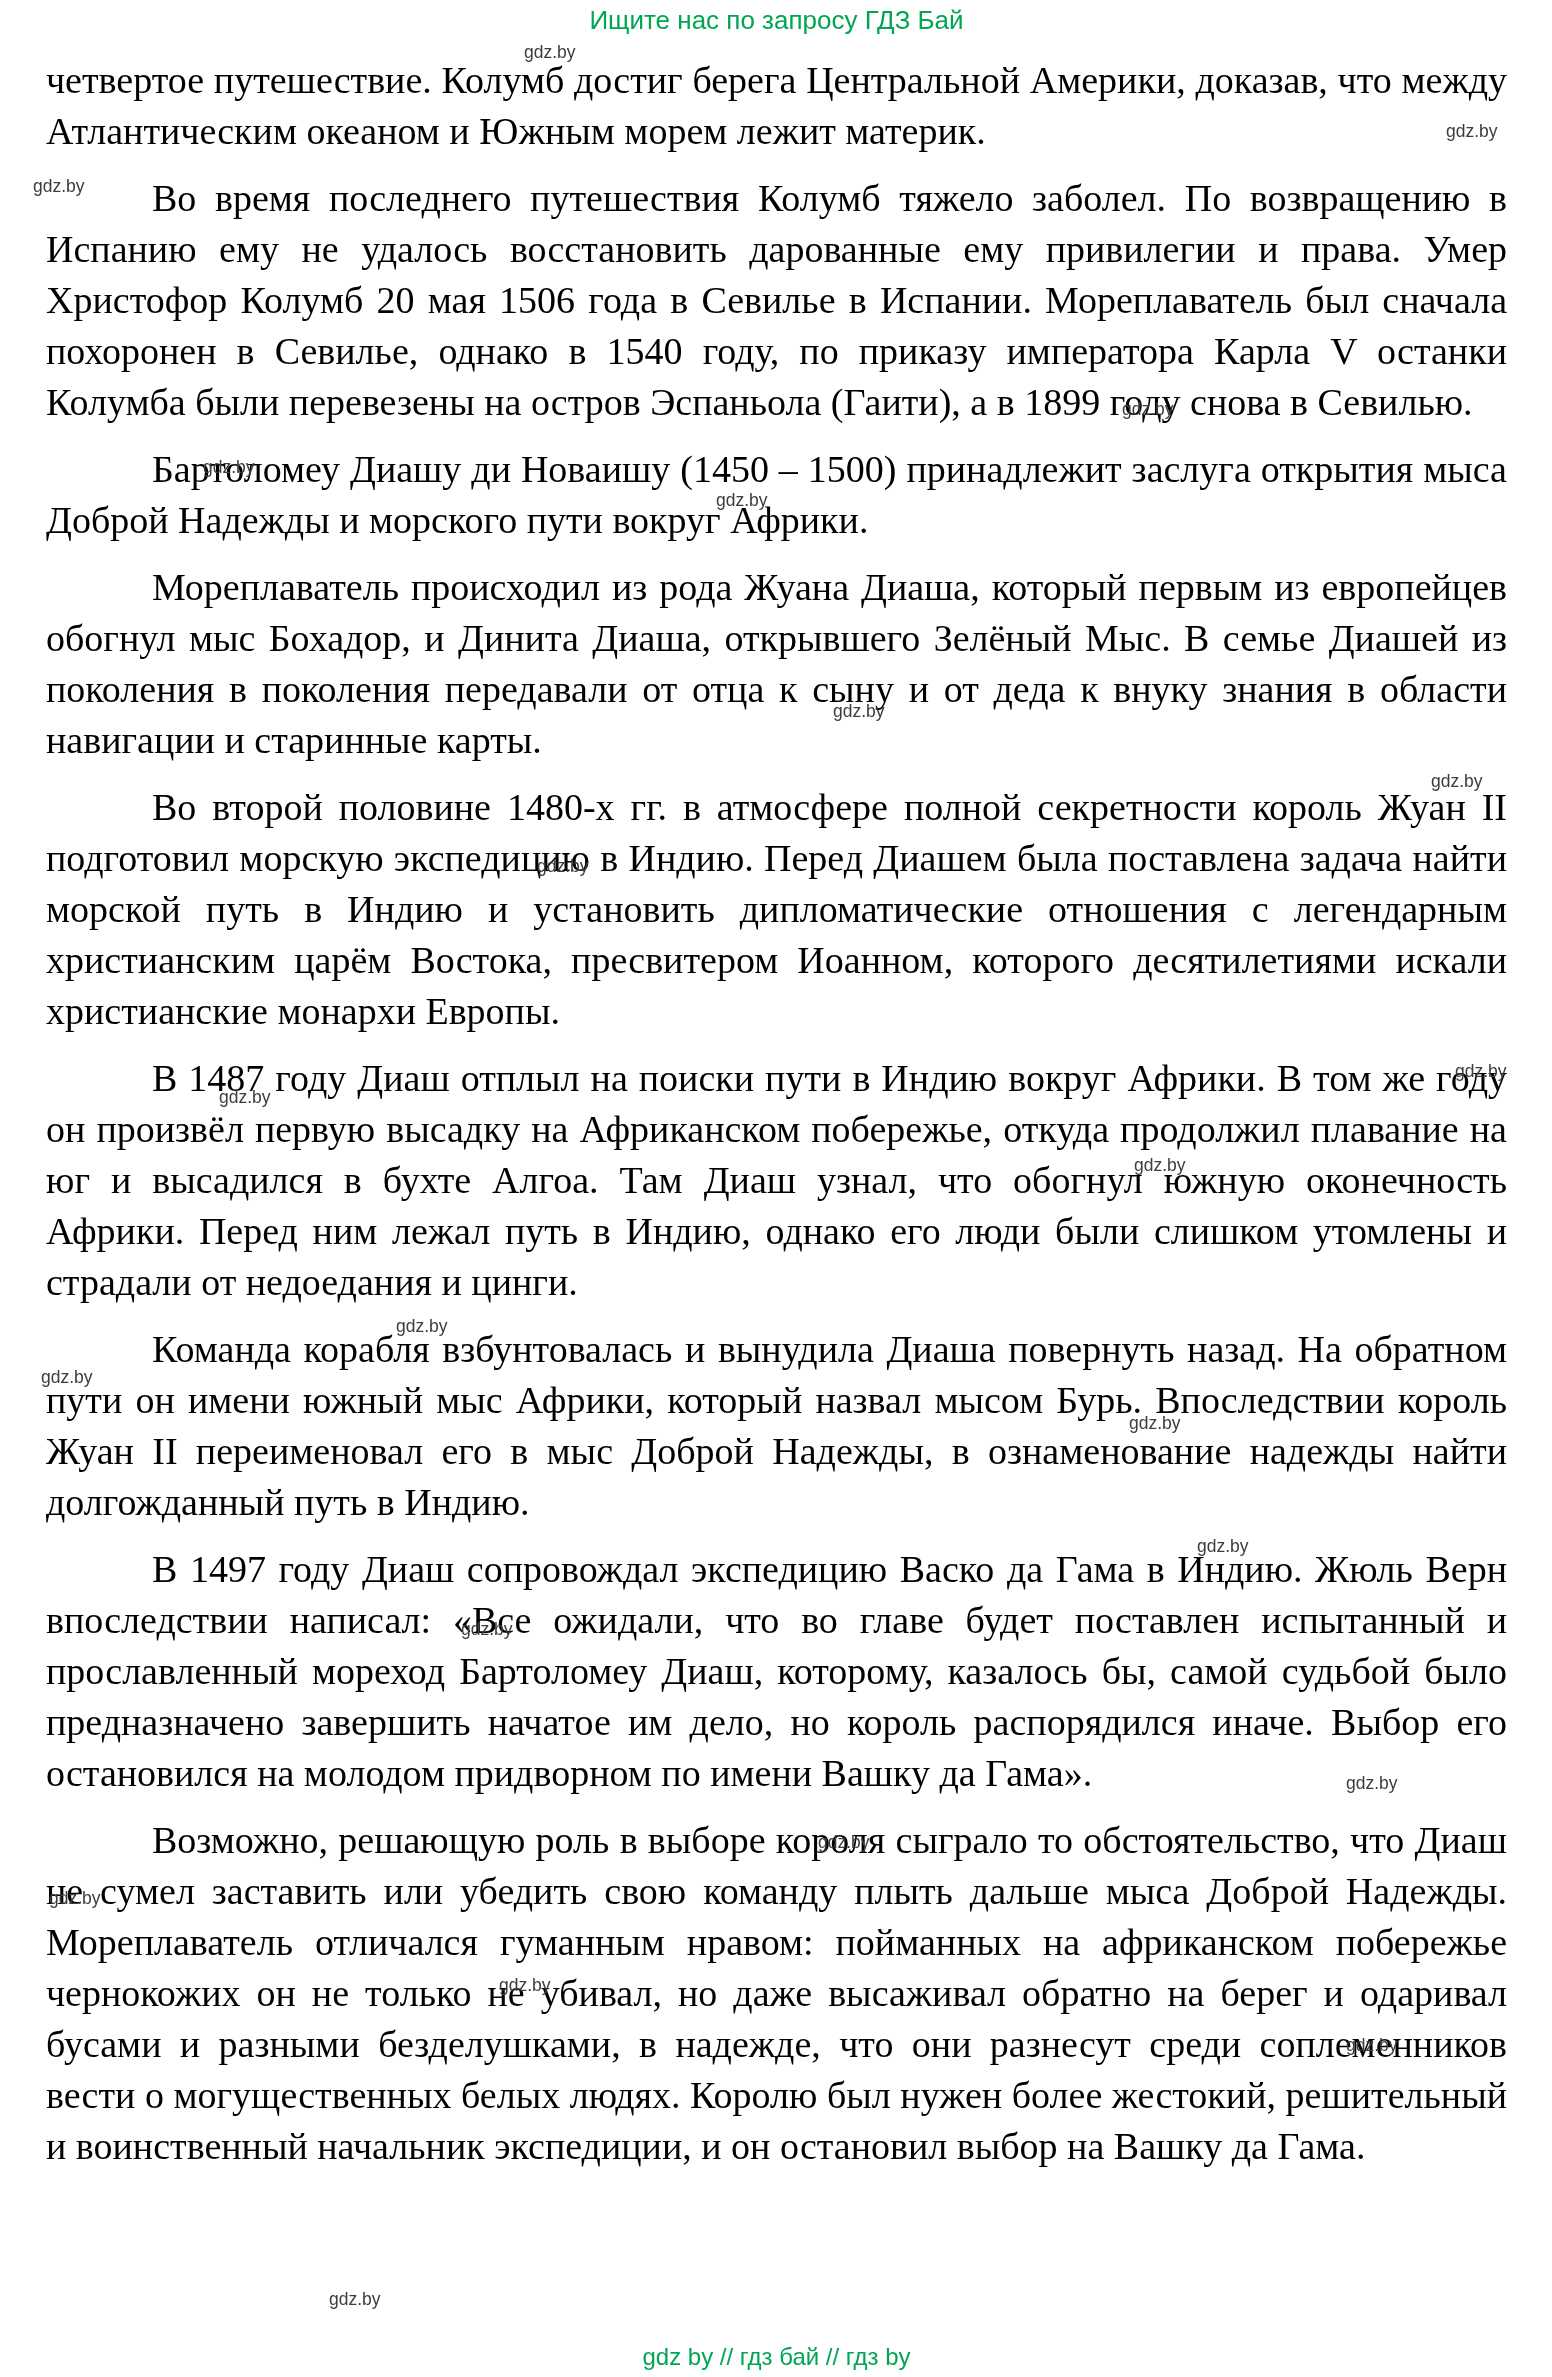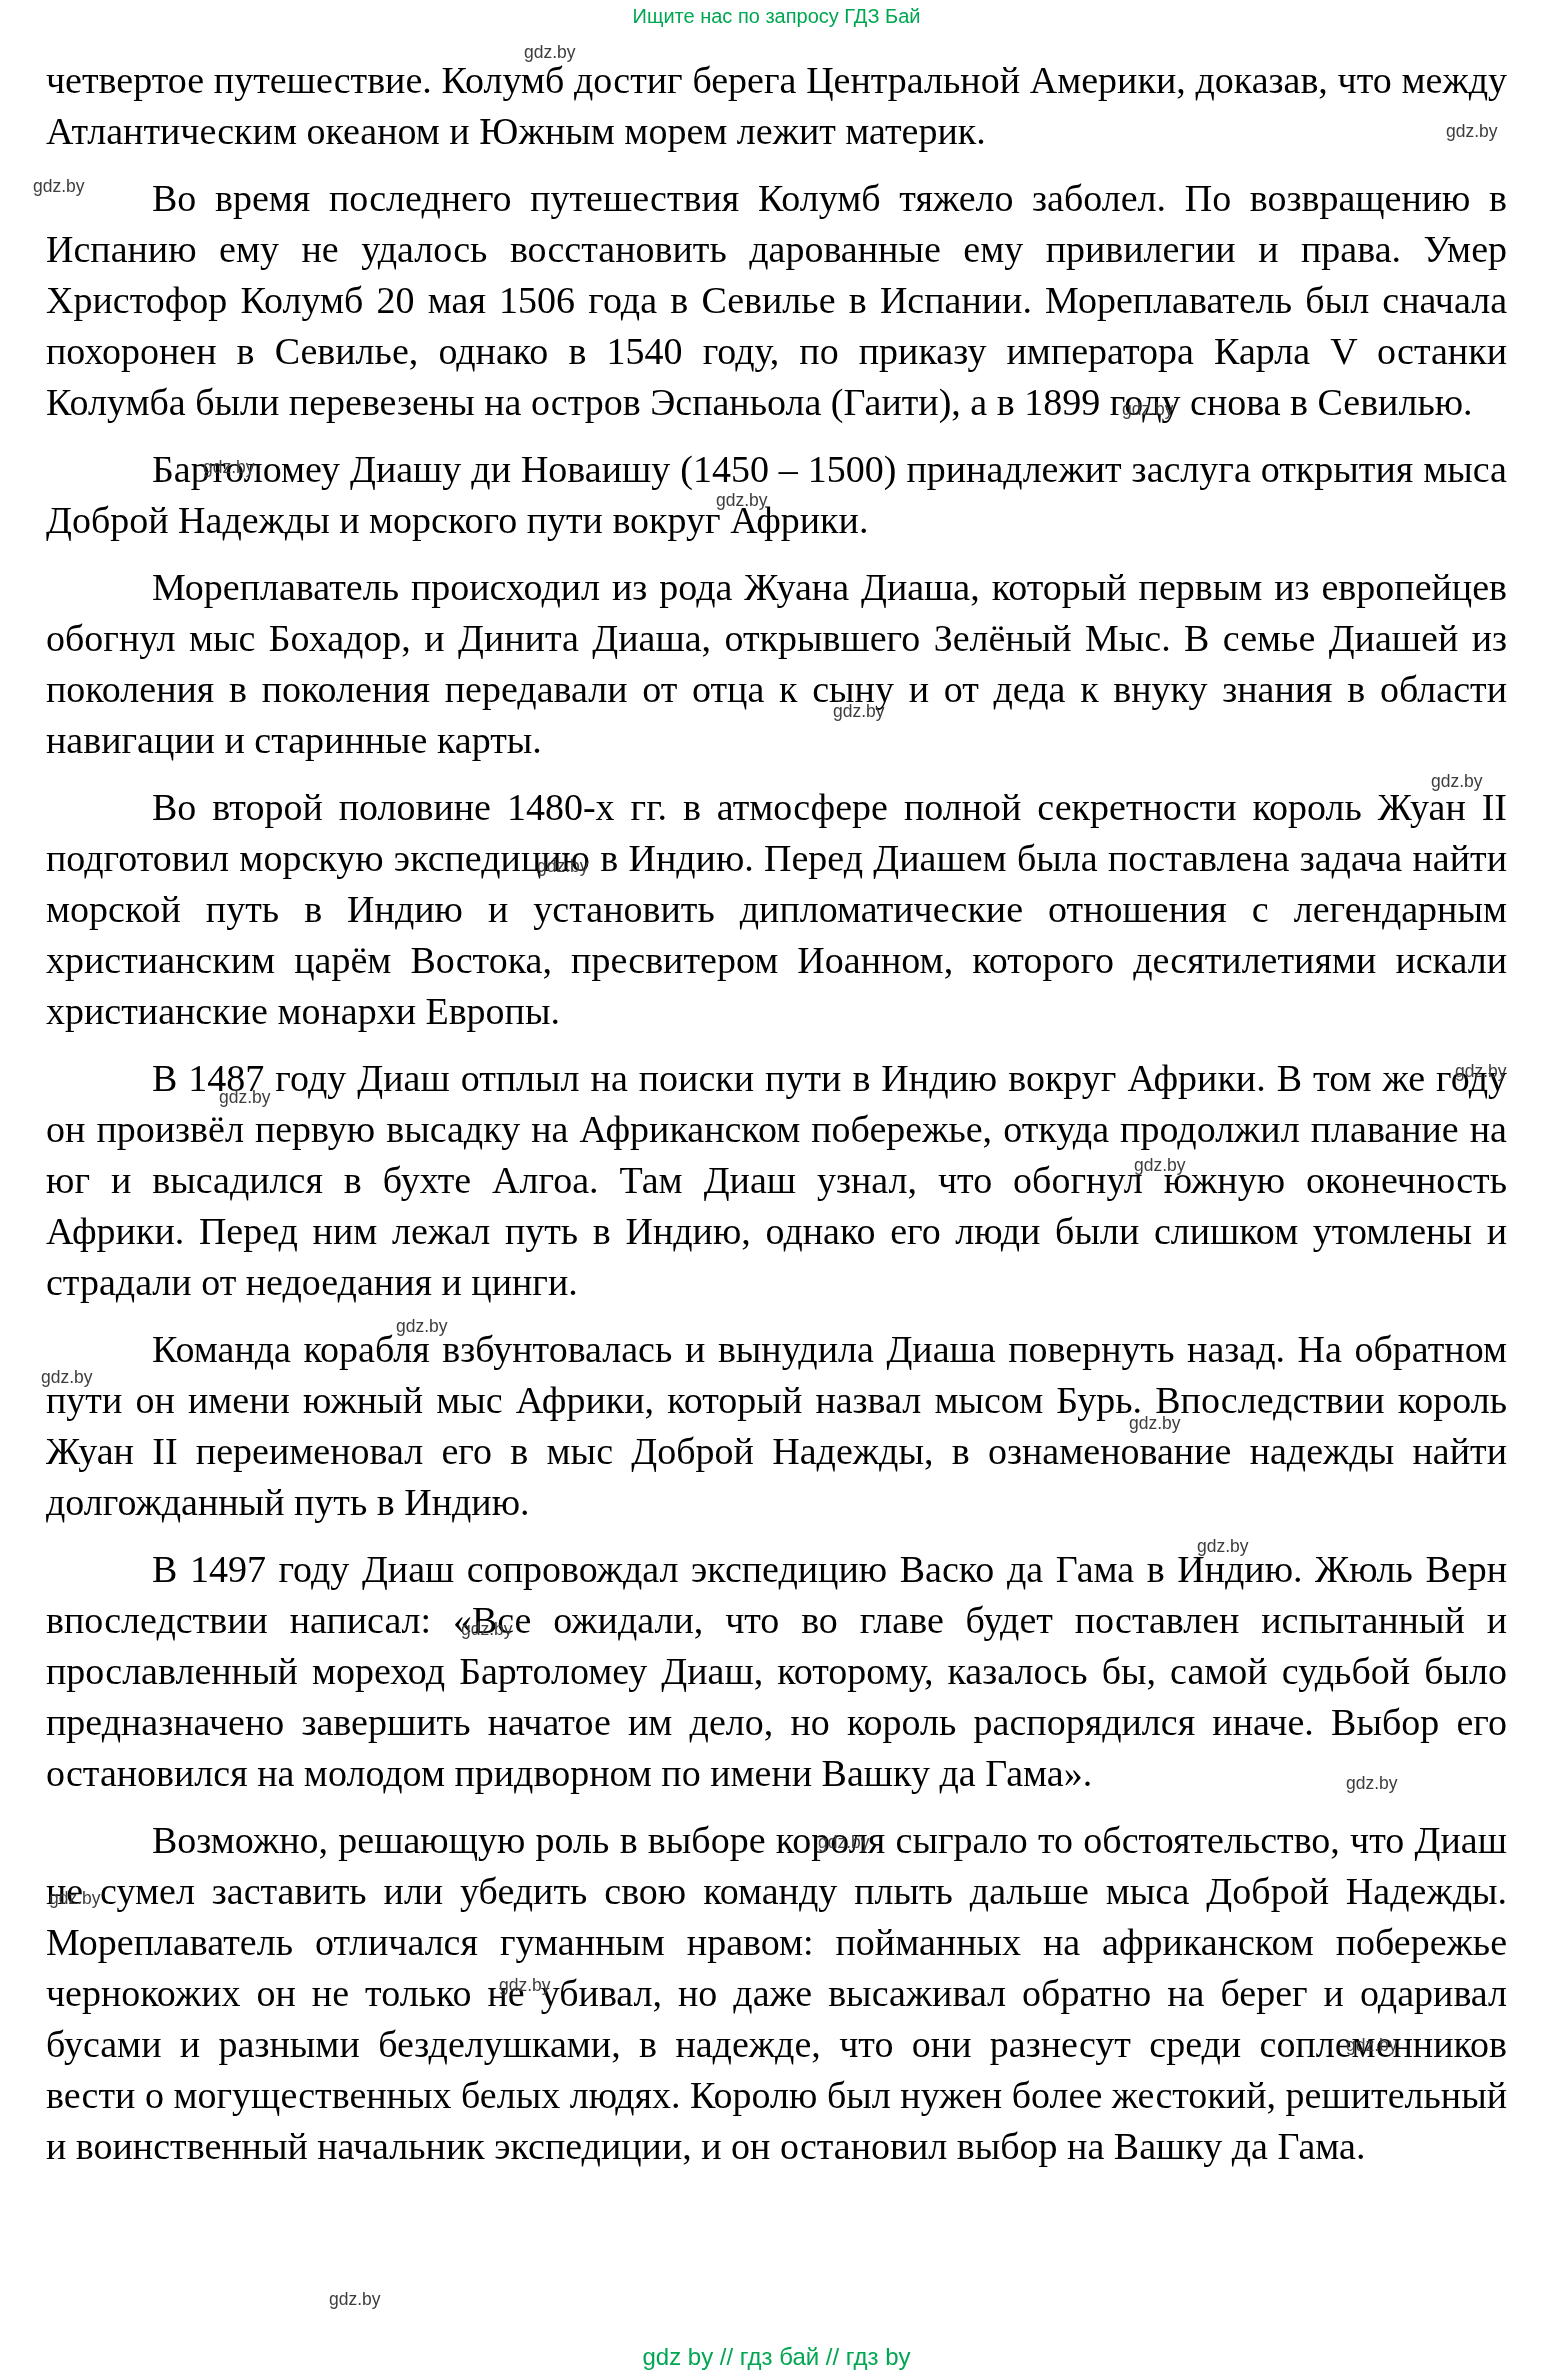--- a/index.html
+++ b/index.html
@@ -12,21 +12,21 @@
     color: var(--text-color, #000000);
     overflow: hidden;
   }
   .header-link {
     position: absolute;
     top: 4.6px;
     left: 0;
     width: 100%;
     text-align: center;
     font-family: "Liberation Sans", sans-serif;
-    font-size: 20px;
+    font-size: 26px;
     color: var(--accent, #00a651);
     cursor: pointer;
   }
   .content {
     position: absolute;
     top: 39px;
     left: 30px;
     right: 30px;
     font-size: 38px;
     line-height: 51px;

